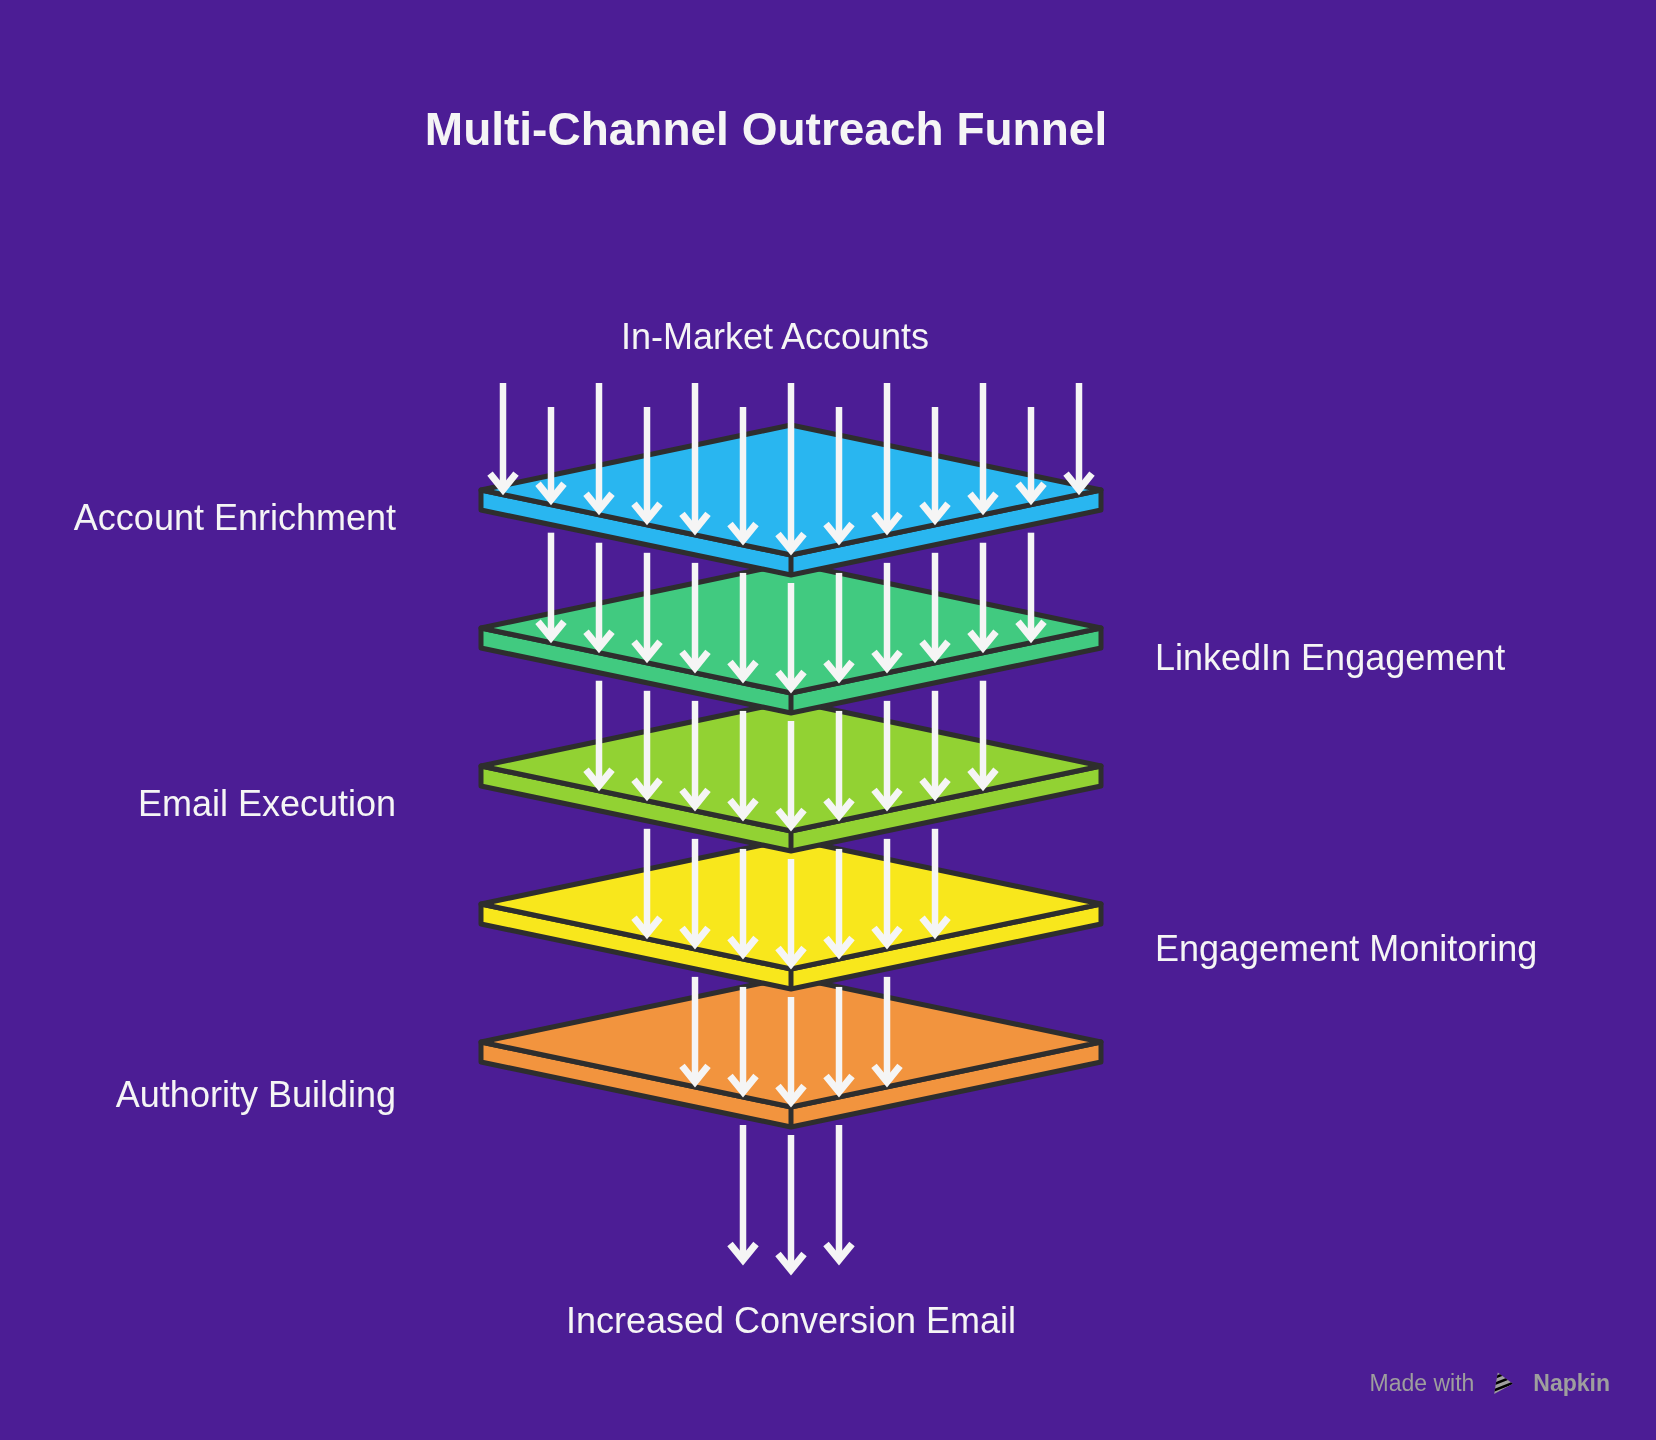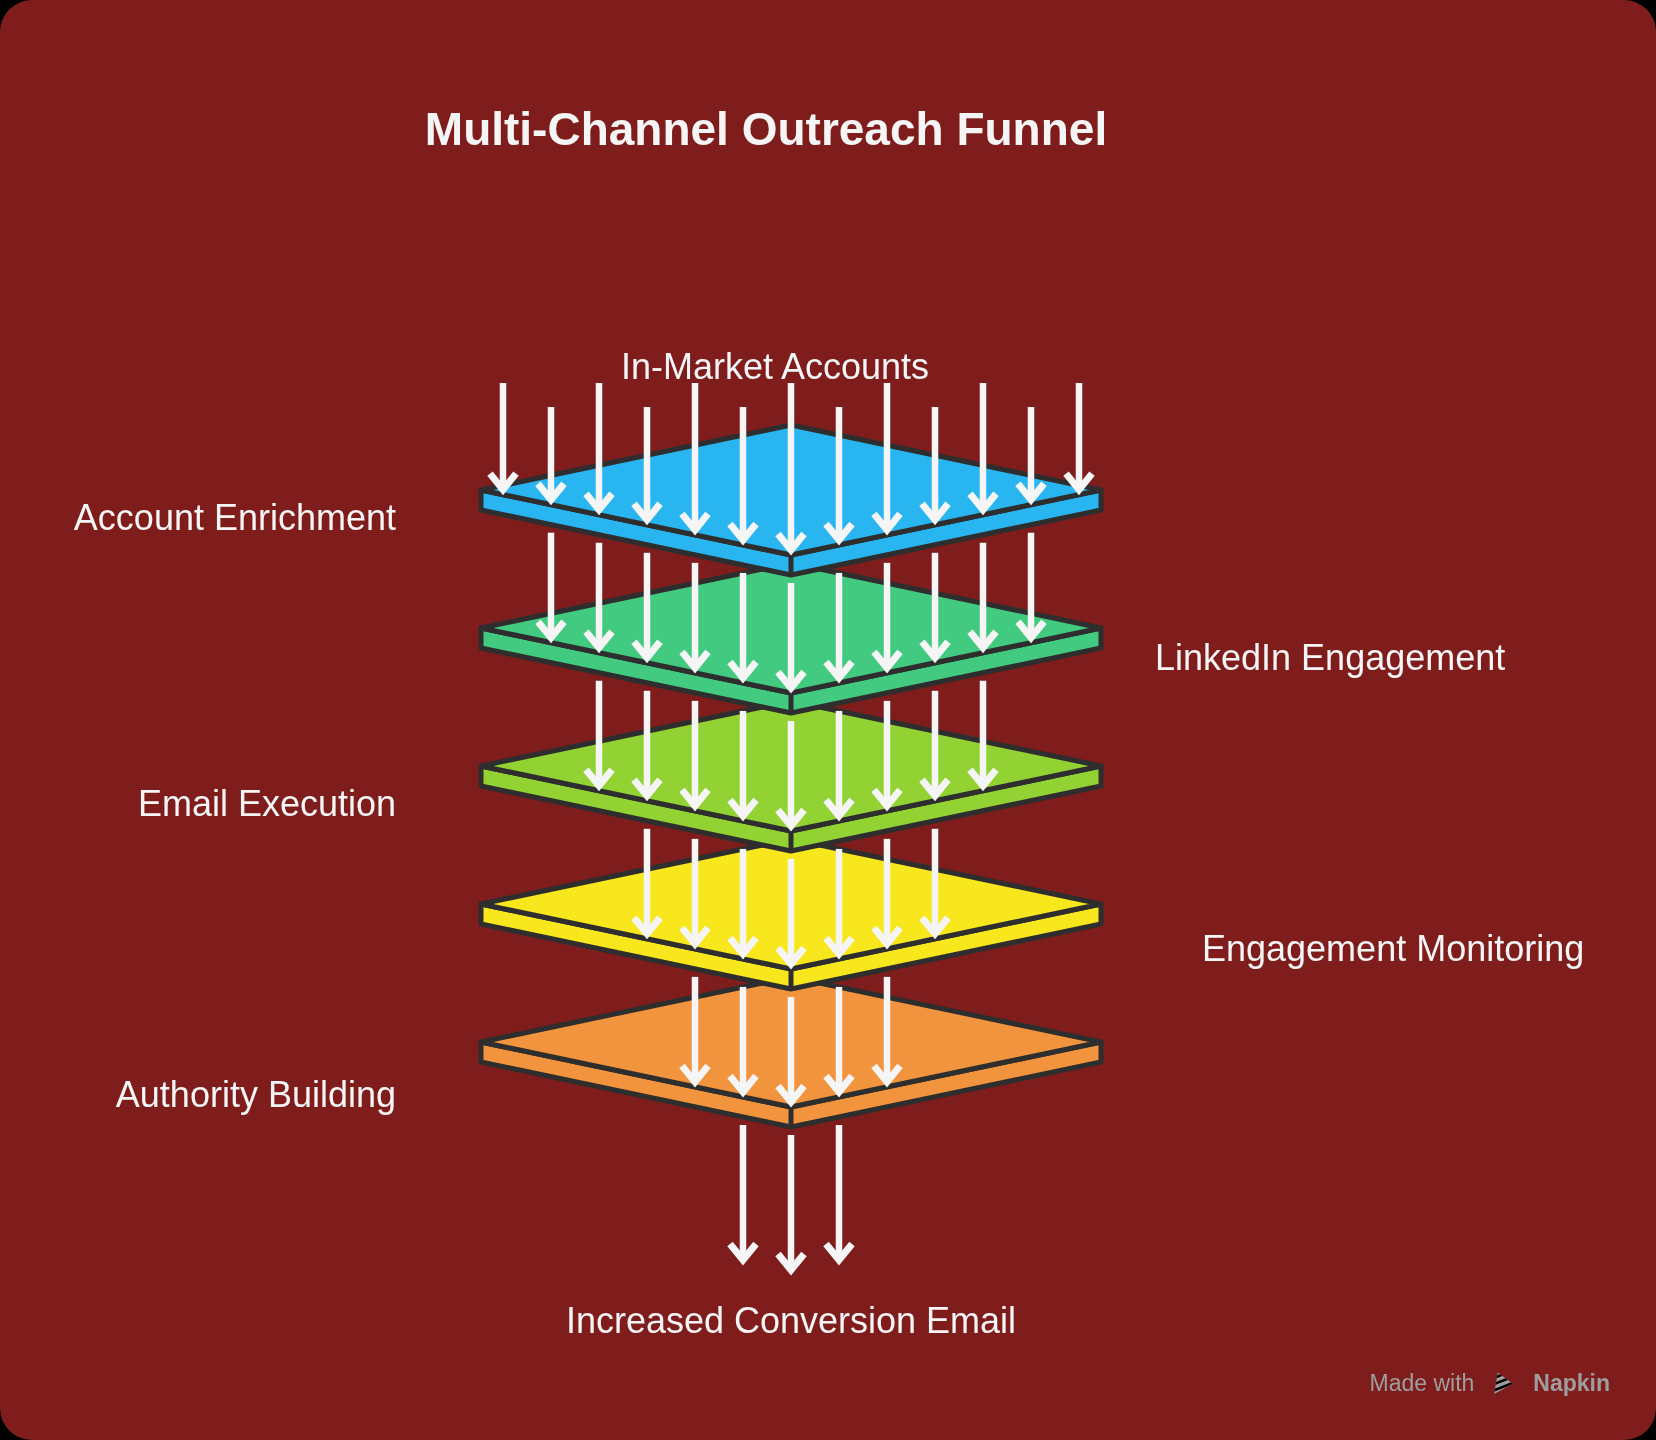--- a/index.html
+++ b/index.html
@@ -1,38 +1,38 @@
 <!DOCTYPE html>
 <html><head>
 <meta charset="utf-8">
 <style>
   html,body{margin:0;padding:0;background:#000;}
   .canvas{
-    position:relative;width:1656px;height:1440px;background:#7f1d1d;overflow:hidden;
-    font-family:"Liberation Sans",sans-serif;color:#f5f5f5;border-radius:32px;
+    position:relative;width:1656px;height:1440px;background:#4c1d95;overflow:hidden;
+    font-family:"Liberation Sans",sans-serif;color:#f5f5f5;
   }
   .title{
     position:absolute;top:102px;left:766px;transform:translateX(-50%);
     font-size:46px;font-weight:700;white-space:nowrap;color:#f5f5f5;
   }
   .io-label{
     position:absolute;transform:translateX(-50%);font-size:36px;white-space:nowrap;color:#f5f5f5;
   }
-  .io-label.top{left:775px;top:316px;margin-top:30px;}
+  .io-label.top{left:775px;top:316px;}
   .io-label.bottom{left:791px;top:1300px;}
   #funnel-svg{position:absolute;left:0;top:0;}
   .layer-label{
     position:absolute;font-size:36px;white-space:nowrap;color:#f5f5f5;
   }
   .layer-label.left{right:1260px;text-align:right;}
   .layer-label.right{left:1155px;text-align:left;}
   .layer-label.l0{top:497px;}
   .layer-label.l1{top:637px;}
   .layer-label.l2{top:783px;}
-  .layer-label.l3{top:928px;margin-left:47px;}
+  .layer-label.l3{top:928px;}
   .layer-label.l4{top:1074px;}
   .footer{
     position:absolute;right:46px;top:1370px;display:flex;align-items:center;gap:17px;
     font-size:23px;color:#9e9e9e;
   }
   .footer .brand{font-weight:700;}
 </style>
 </head>
 <body>
 

